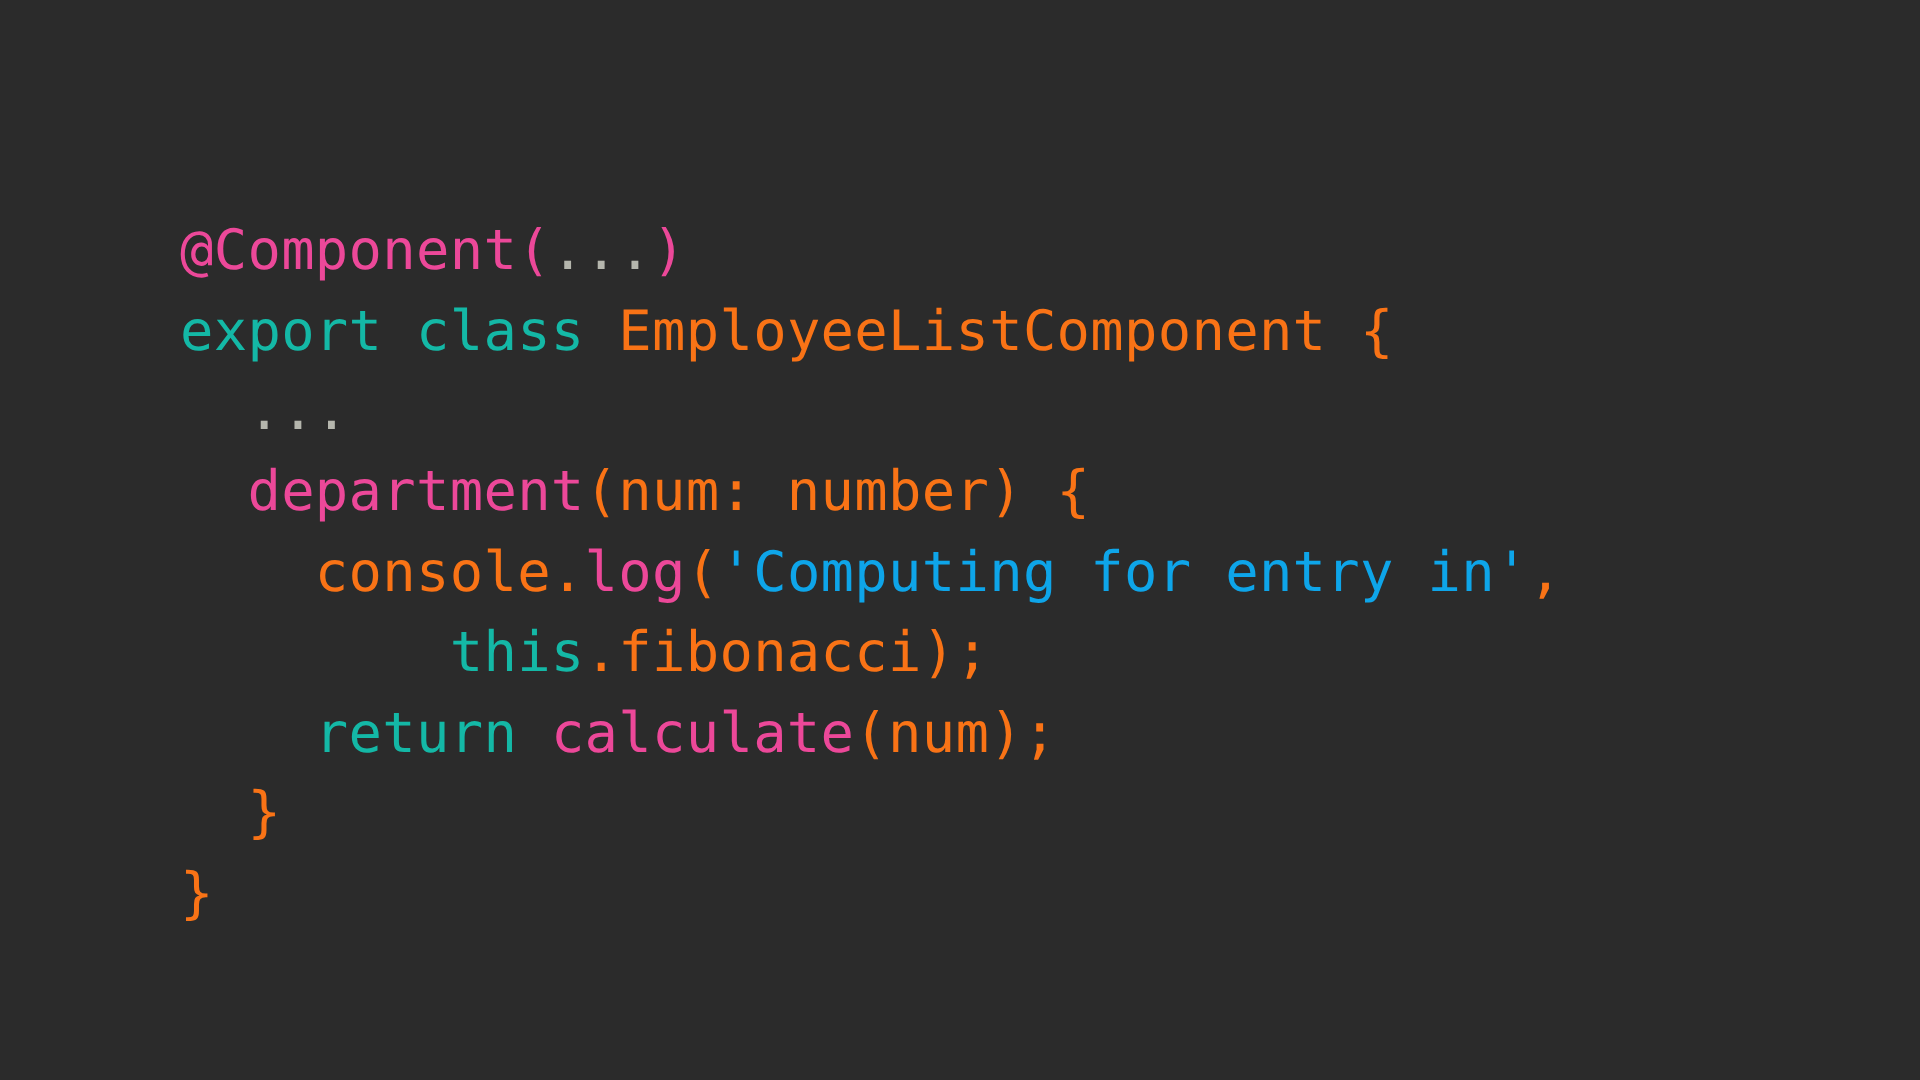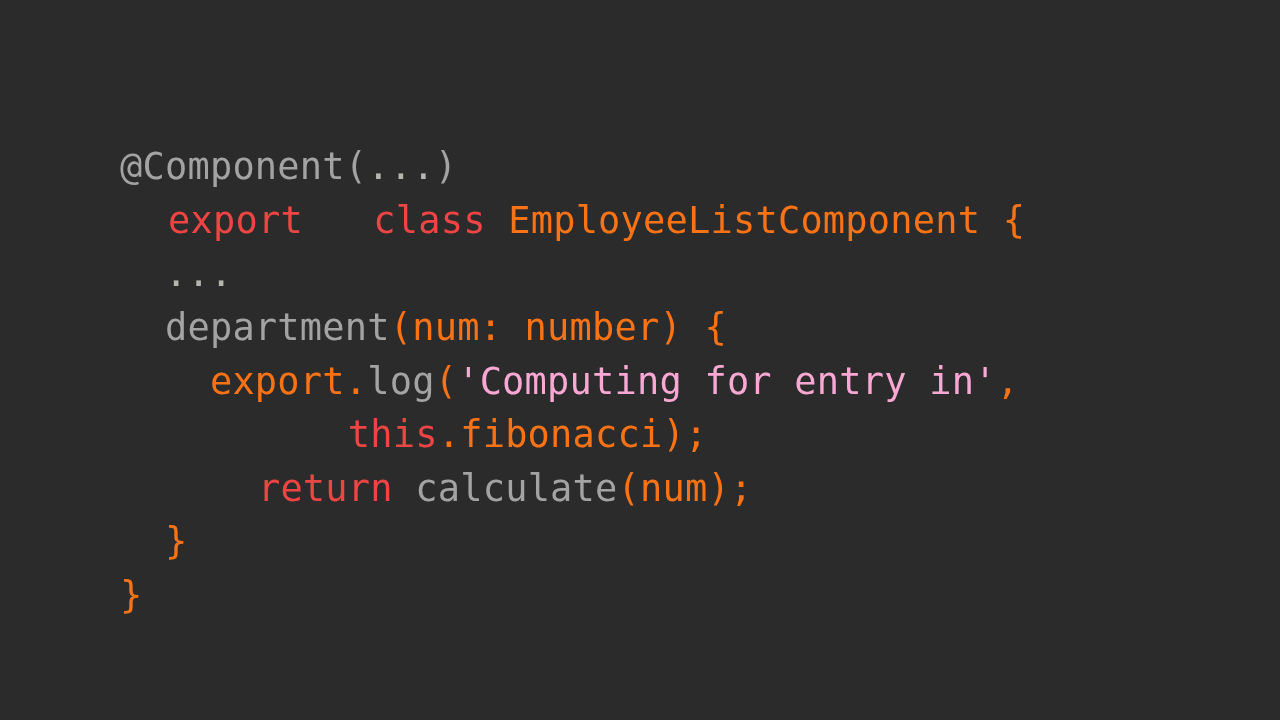--- a/index.html
+++ b/index.html
@@ -14,30 +14,30 @@
     margin: 0;
     padding: 140px 0 0 120px;
     font-family: "SF Mono", "Menlo", "Consolas", "DejaVu Sans Mono", monospace;
     font-size: 37px;
     line-height: 1.45;
     white-space: pre;
     letter-spacing: 0.2px;
   }
   .tok { display: inline; }
   .c-default { color: #f97316; }
-  .c-keyword { color: #ef4444; margin-left: 48px; }
-  .c-method  { color: #a3a3a3; margin-top: 16px; }
-  .c-string  { color: #f9a8d4; }
+  .c-keyword { color: #14b8a6; }
+  .c-method  { color: #ec4899; margin-top: 16px; }
+  .c-string  { color: #0ea5e9; }
   .c-dim     { color: #b5b6ad; }
 </style>
 </head>
 <body>
 
 <pre id="code"><span class="tok c-method">@Component(</span><span class="tok c-dim">...</span><span class="tok c-method">)</span>
 <span class="tok c-keyword">export</span><span class="tok c-default"> </span><span class="tok c-keyword">class</span><span class="tok c-default"> EmployeeListComponent {</span>
 <span class="tok c-default">  </span><span class="tok c-dim">...</span>
 <span class="tok c-default">  </span><span class="tok c-method">department</span><span class="tok c-default">(num: number) {</span>
-<span class="tok c-default">    export.</span><span class="tok c-method">log</span><span class="tok c-default">(</span><span class="tok c-string">'Computing for entry in'</span><span class="tok c-default">,</span>
+<span class="tok c-default">    console.</span><span class="tok c-method">log</span><span class="tok c-default">(</span><span class="tok c-string">'Computing for entry in'</span><span class="tok c-default">,</span>
 <span class="tok c-default">        </span><span class="tok c-keyword">this</span><span class="tok c-default">.fibonacci);</span>
 <span class="tok c-default">    </span><span class="tok c-keyword">return</span><span class="tok c-default"> </span><span class="tok c-method">calculate</span><span class="tok c-default">(num);</span>
 <span class="tok c-default">  }</span>
 <span class="tok c-default">}</span>
 </pre>
 
 </body></html>

